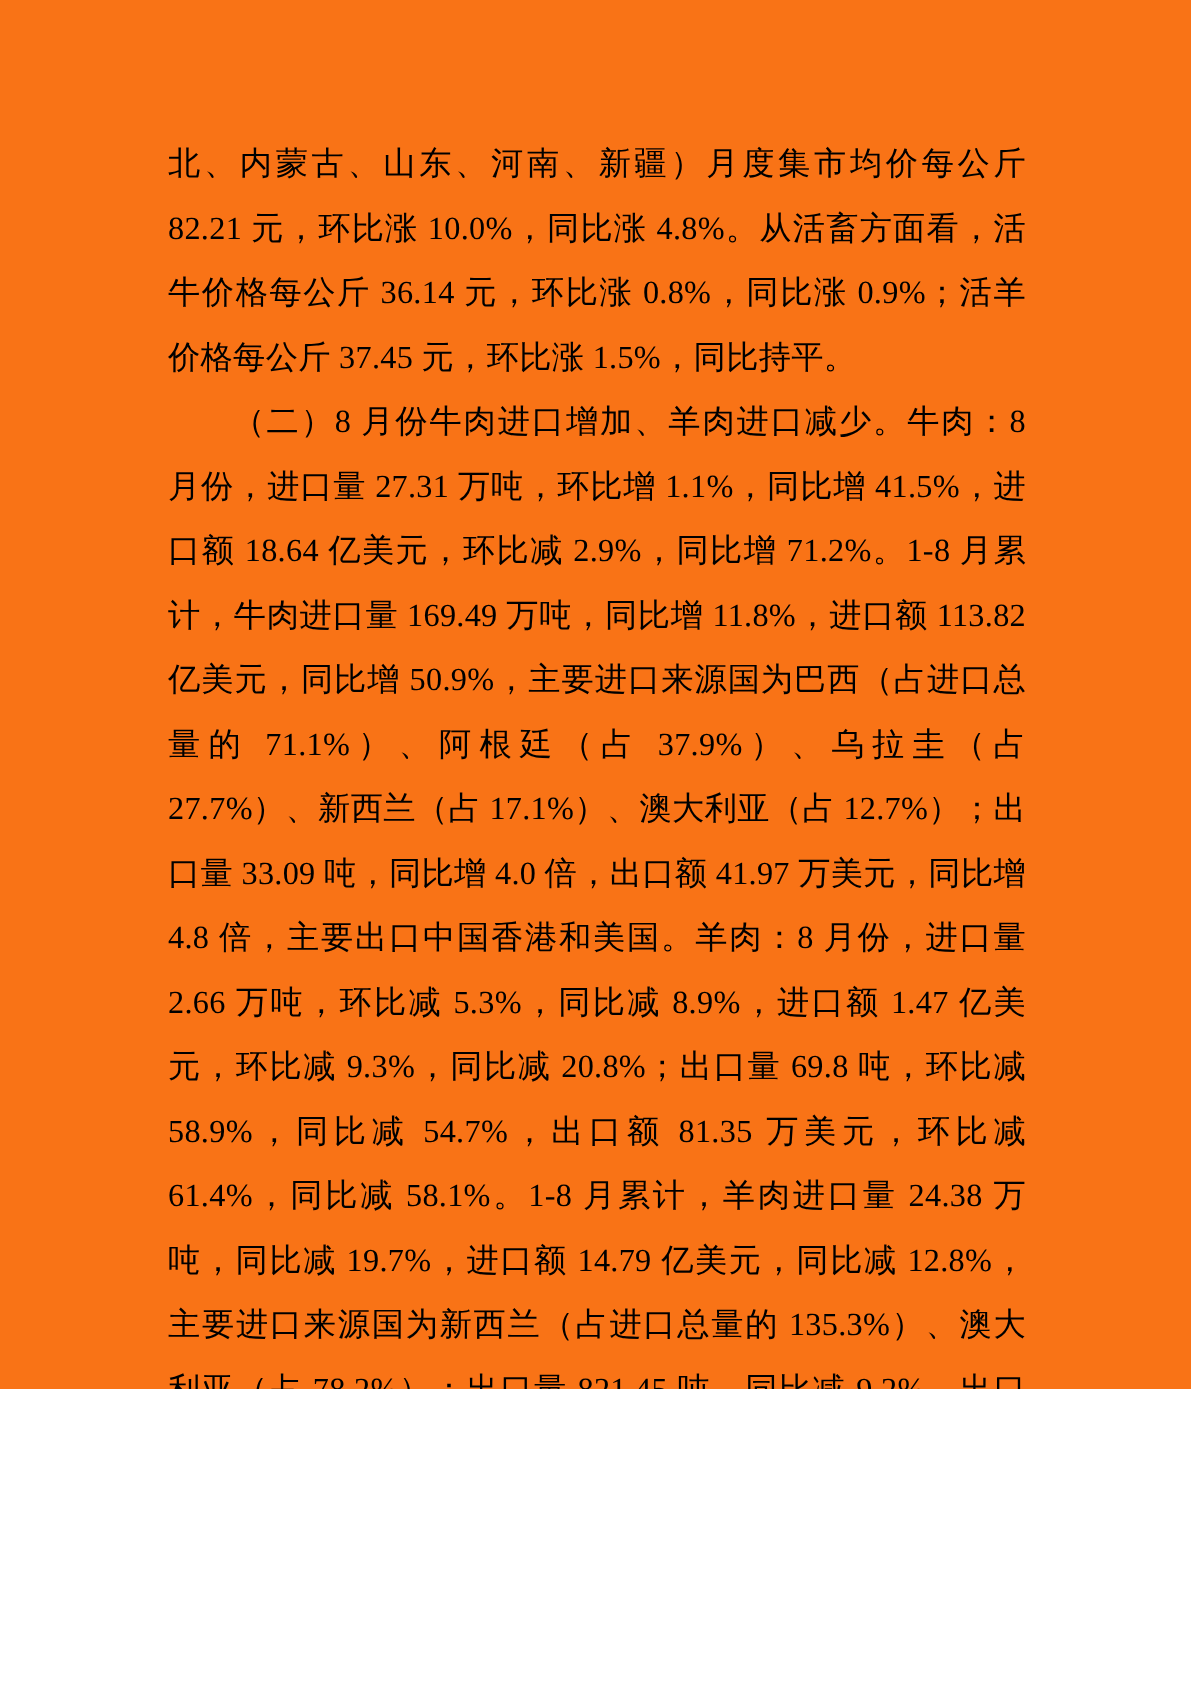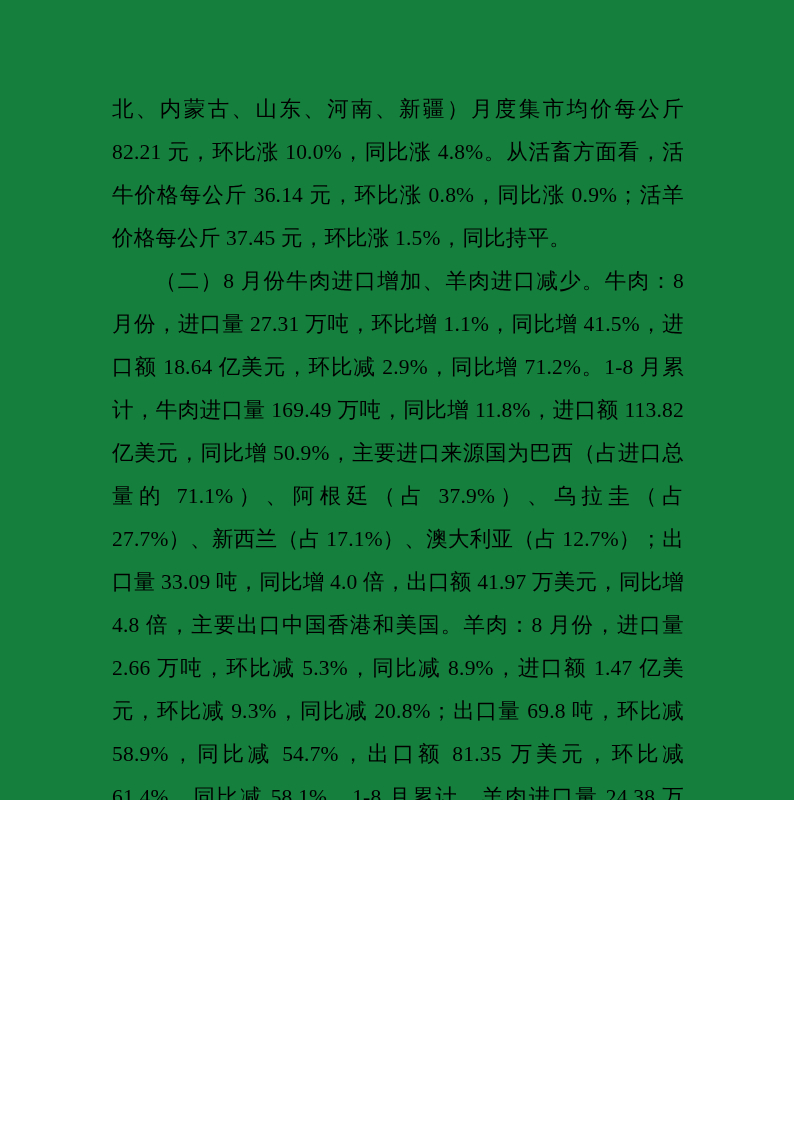--- a/index.html
+++ b/index.html
@@ -3,22 +3,22 @@
 <meta charset="utf-8">
 <style>
   html, body {
     margin: 0;
     padding: 0;
     background: #ffffff;
   }
   .page {
     position: relative;
     width: 794px;
-    height: 800px;
-    background: #15803d;
+    height: 926px;
+    background: #f97316;
     margin: 0 auto;
     overflow: hidden;
     font-family: "Liberation Serif", "DejaVu Serif", serif;
     color: #000000;
   }
   .content {
     position: absolute;
     left: 112px;
     top: 88px;
     width: 572px;

